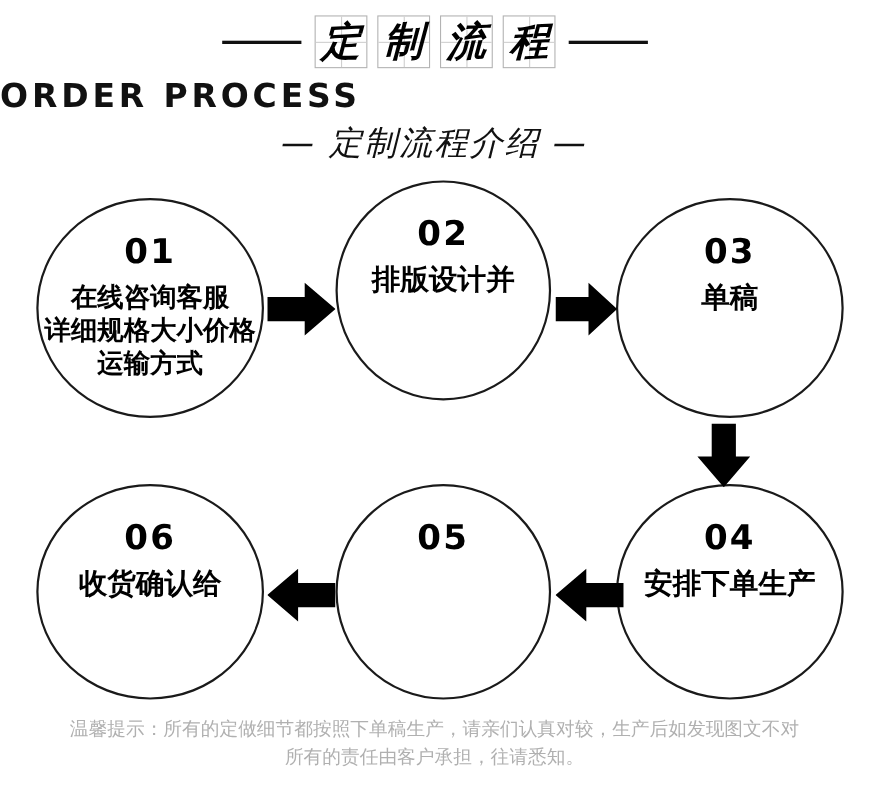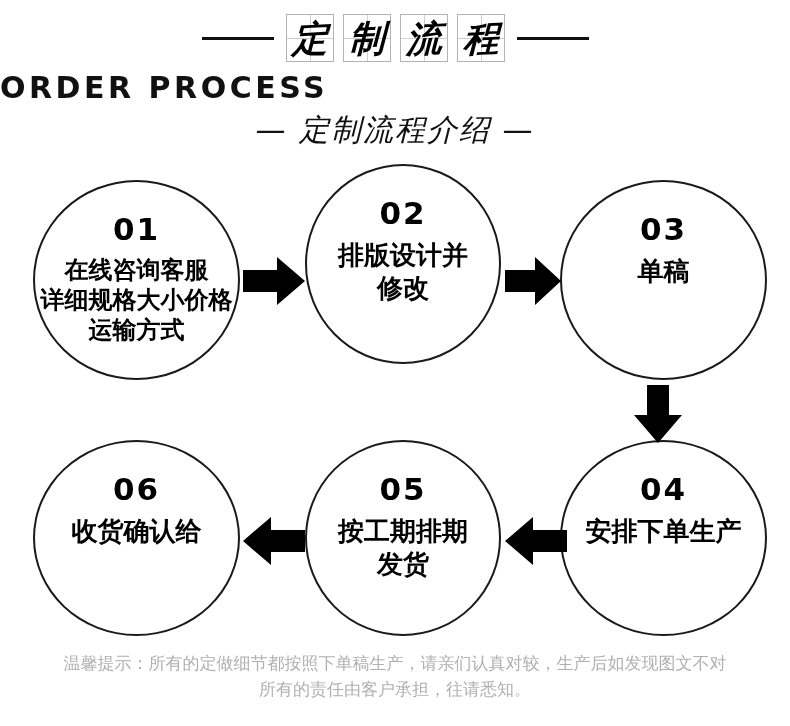--- a/index.html
+++ b/index.html
@@ -198,44 +198,39 @@
       <div>在线咨询客服</div>
       <div>详细规格大小价格</div>
       <div>运输方式</div>
     </div>
   </div>
 
   <div class="circle c-big" id="circle-2">
     <div class="circle-num">02</div>
     <div class="circle-lines">
       <div>排版设计并</div>
-      <div>修改</div>
     </div>
   </div>
 
   <div class="circle c-big" id="circle-3">
     <div class="circle-num">03</div>
     <div class="circle-lines">
       <div>单稿</div>
     </div>
   </div>
 
   <div class="circle c-big" id="circle-4">
     <div class="circle-num">04</div>
     <div class="circle-lines">
       <div>安排下单生产</div>
     </div>
   </div>
 
   <div class="circle c-big" id="circle-5">
     <div class="circle-num">05</div>
-    <div class="circle-lines">
-      <div>按工期排期</div>
-      <div>发货</div>
-    </div>
   </div>
 
   <div class="circle c-big" id="circle-6">
     <div class="circle-num">06</div>
     <div class="circle-lines">
       <div>收货确认给</div>
     </div>
   </div>
 
   <div class="arrow" id="arrow-1-2">

